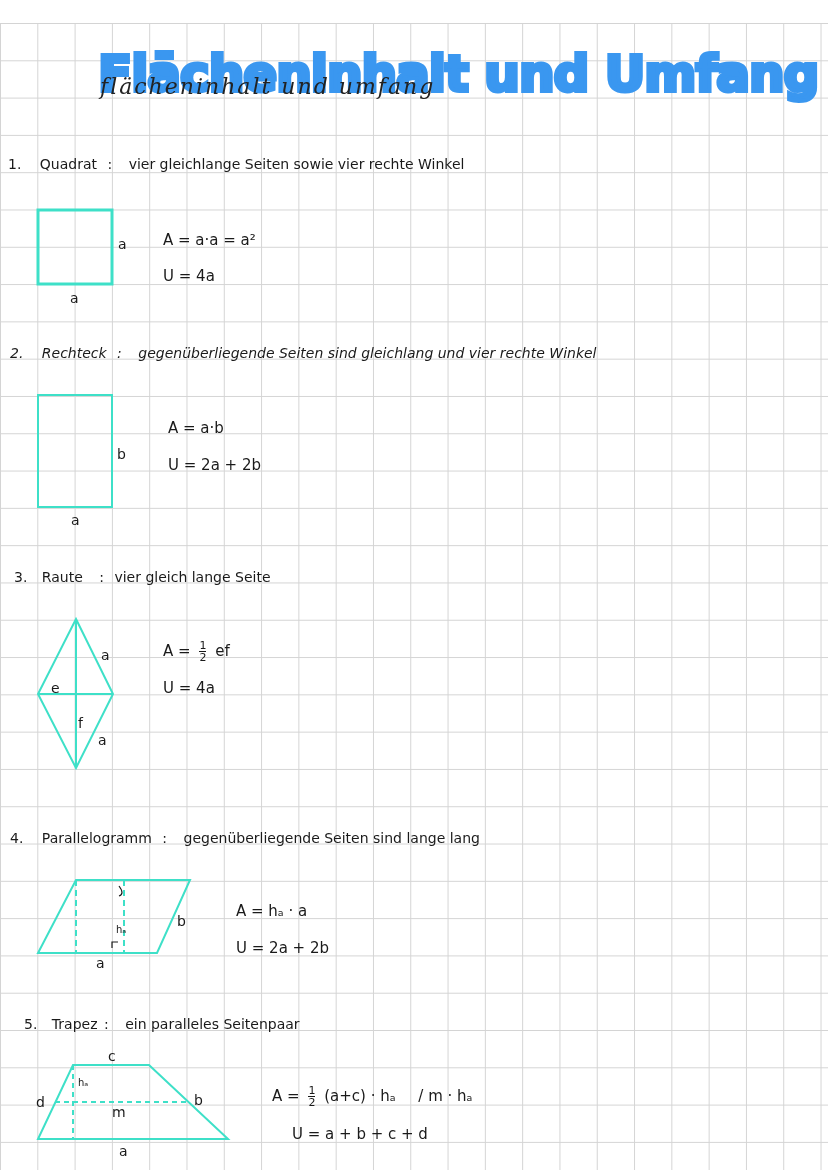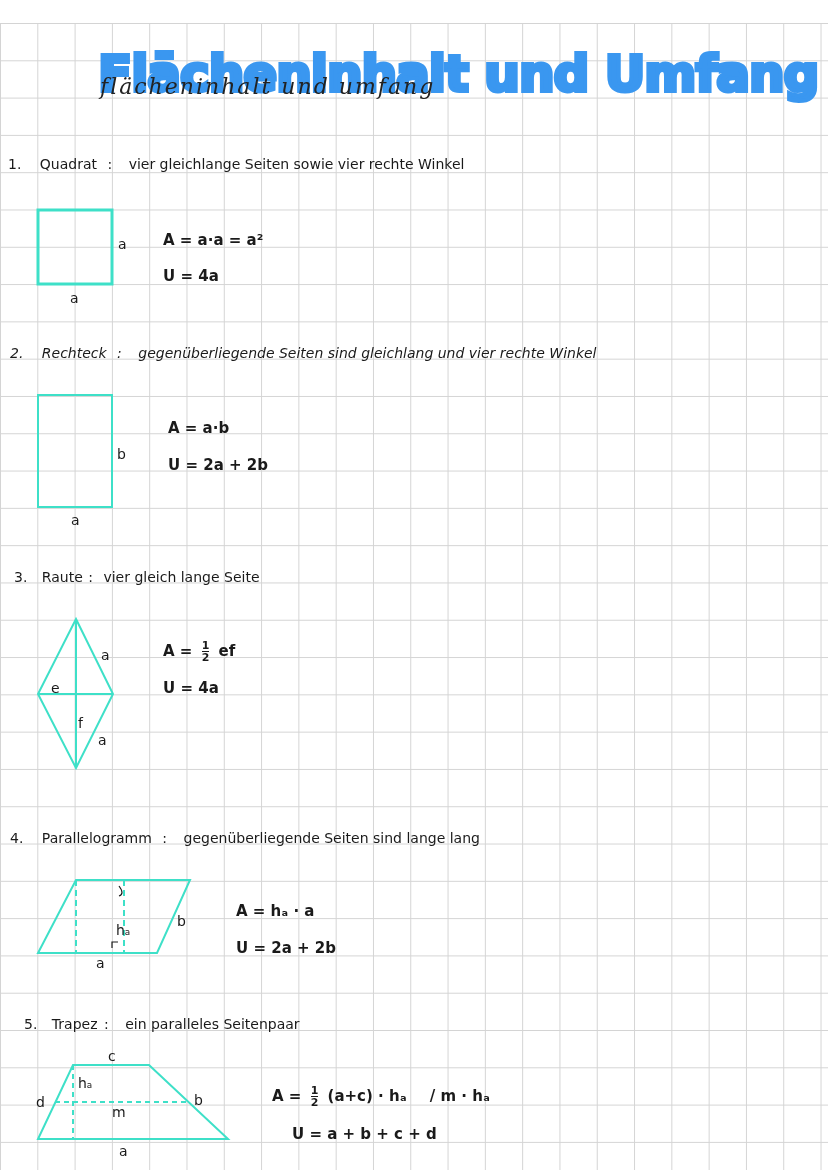--- a/index.html
+++ b/index.html
@@ -24,23 +24,23 @@
   }
   .title-sub {
     position:absolute; left:100px; top:72px;
     font-family:"DejaVu Serif", serif; font-style:italic; font-size:22px;
     color:#222; letter-spacing:2px; line-height:30px;
   }
   .heading { font-size:14px; line-height:24px; }
   .heading .num { margin-right:14px; }
   .heading .name { margin-right:6px; }
   .heading .sep { margin-right:12px; }
-  .formula { font-size:15px; line-height:20px;font-weight:bold; }
+  .formula { font-size:15px; line-height:20px; }
   .label { font-size:14px; line-height:16px; }
-  .small { font-size:14px; }
+  .small { font-size:10px; }
   svg.shape { position:absolute; overflow:visible; }
   .frac { display:inline-block; vertical-align:middle; text-align:center; font-size:11px; line-height:11px; margin:0 4px; }
   .frac span { display:block; }
   .frac .bar { border-top:1px solid #1a1a1a; }
 </style>
 </head>
 <body>
 
 <div class="topblank"></div>
 
@@ -91,21 +91,21 @@
   <span class="sep">:</span>
   <span>gegenüberliegende Seiten sind gleichlang und vier rechte Winkel</span>
 </div>
 <div class="abs label" style="left:117px; top:446px;">b</div>
 <div class="abs label" style="left:71px; top:512px;">a</div>
 <div class="abs formula" style="left:168px; top:418px;">A = a·b</div>
 <div class="abs formula" style="left:168px; top:455px;">U = 2a + 2b</div>
 
 <div class="abs heading" style="left:14px; top:565px;">
   <span class="num" style="margin-right:10px;">3.</span>
-  <span class="name" style="margin-right:1px;">Raute</span>
+  <span class="name" style="margin-right:12px;">Raute</span>
   <span class="sep" style="margin-right:6px;">:</span>
   <span>vier gleich lange Seite</span>
 </div>
 <div class="abs label" style="left:101px; top:647px;">a</div>
 <div class="abs label" style="left:51px; top:680px;">e</div>
 <div class="abs label" style="left:78px; top:715px;">f</div>
 <div class="abs label" style="left:98px; top:732px;">a</div>
 <div class="abs formula" style="left:163px; top:640px;">
   <span>A =</span>
   <span class="frac">

